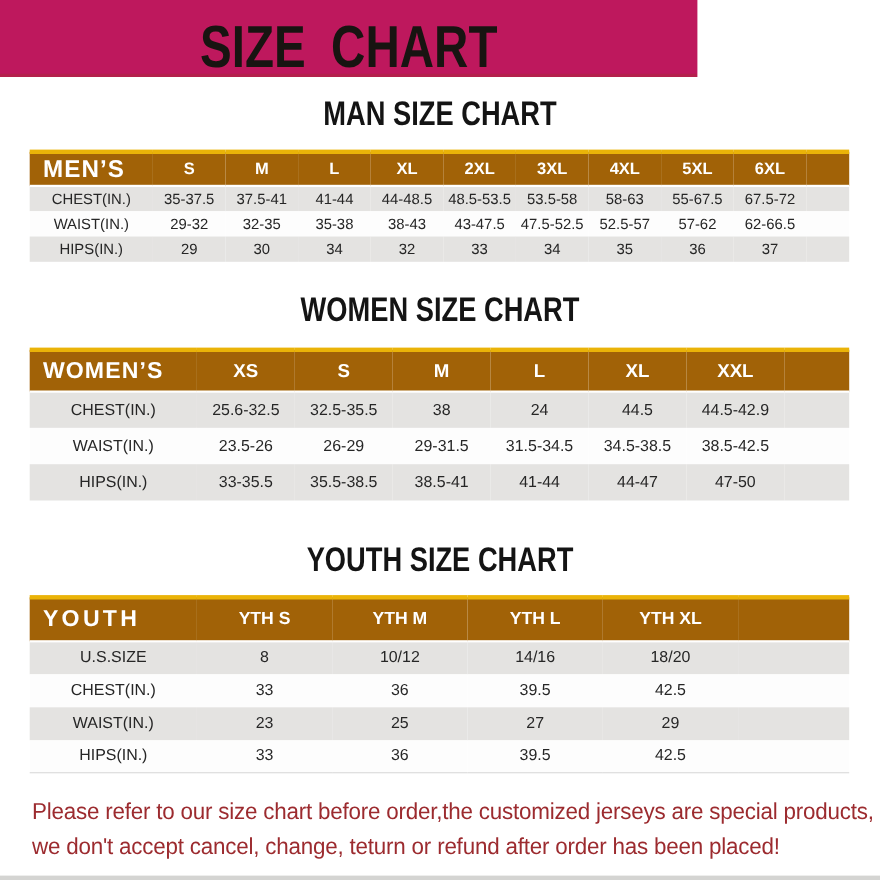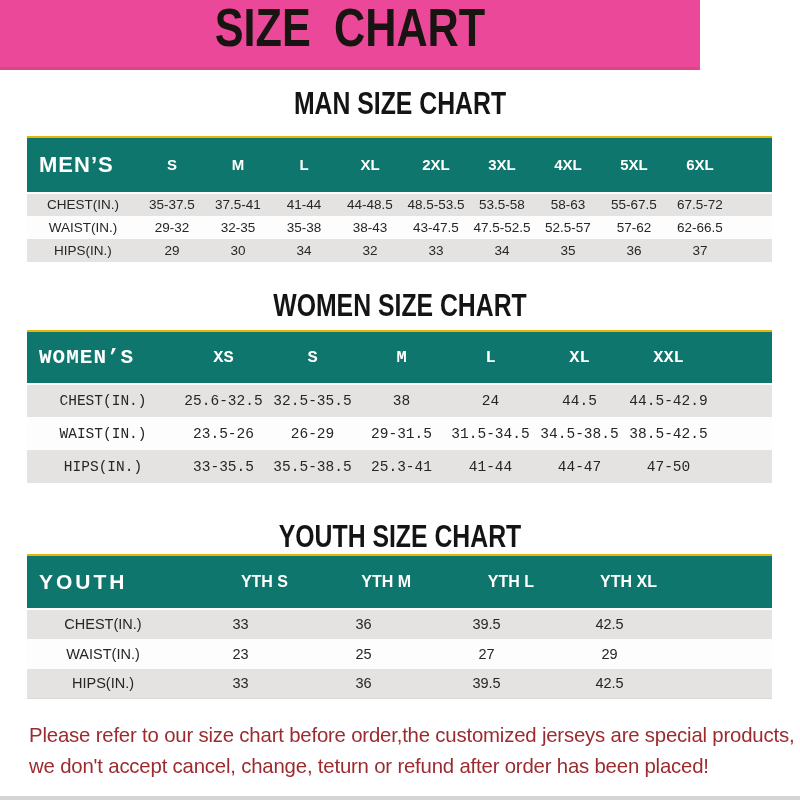--- a/index.html
+++ b/index.html
@@ -7,23 +7,23 @@
     width: 800px; height: 800px;
     background: #ffffff;
     font-family: "Liberation Sans", sans-serif;
     overflow: hidden;
     position: relative;
   }
   .page { width: 800px; height: 800px; position: relative; }
 
   
   .banner {
-    width: 700px; height: 70px;
-    background: #ec4899;
-    display: flex; align-items: flex-start; justify-content: center;
+    width: 634px; height: 70px;
+    background: #be185d;
+    display: flex; align-items: flex-end; justify-content: center;
     box-shadow: inset 0 -3px 0 rgba(140,70,0,0.18);
   }
   .banner-title {
     font-size: 54px; font-weight: 700; color: #181411;
     transform: scaleX(0.80); transform-origin: 50% 50%;
     letter-spacing: 0px; word-spacing: 14px; white-space: nowrap;
     line-height: 1;
   }
 
   
@@ -36,23 +36,23 @@
   .h-man   { margin-top: 18px; }
   .h-women { margin-top: 28px; }
   .h-youth { margin-top: 38px; }
 
   
   table.size-table {
     border-collapse: collapse; table-layout: fixed;
     width: 745px; margin-left: 27px;
   }
   table.size-table thead th {
-    background: #0f766e; color: #ffffff;
-    border-top: 2px solid #eab308;
-    font-weight: 700; text-align: center; padding: 14px;
+    background: #a16207; color: #ffffff;
+    border-top: 4px solid #eab308;
+    font-weight: 700; text-align: center; padding: 0;
   }
   table.size-table thead th.corner {
     text-align: left; padding-left: 12px;
     letter-spacing: 1px; white-space: nowrap;
   }
   table.size-table tbody td {
     text-align: center; color: #262626; padding: 0;
     white-space: nowrap;
   }
   table.size-table tbody tr:nth-child(odd)  { background: #E4E3E1; }
@@ -61,30 +61,30 @@
 
   
   table.men { margin-top: 15px; }
   table.men thead th { height: 31px; font-size: 15px; }
   table.men thead th.corner { font-size: 22px; width: 112px; }
   table.men thead th.size   { width: 66px; }
   table.men thead th.spacer { width: 39px; }
   table.men tbody td { height: 23px; font-size: 13.5px; }
 
   
-  table.women { margin-top: 8px; font-family: Liberation Mono, monospace; }
+  table.women { margin-top: 18px; }
   table.women thead th { height: 38px; font-size: 17px; }
   table.women thead th.corner { font-size: 21px; width: 152px; }
   table.women thead th.size   { width: 89px; }
   table.women thead th.spacer { width: 59px; }
   table.women tbody td { height: 33px; font-size: 14.5px; }
 
   
-  table.youth { border-bottom: 1px solid #d9d9d9; }
-  table.youth thead th { height: 40px; font-size: 16px; text-align: right; }
+  table.youth { margin-top: 15px; border-bottom: 1px solid #d9d9d9; }
+  table.youth thead th { height: 40px; font-size: 16px; }
   table.youth thead th.corner { font-size: 21px; letter-spacing: 3px; width: 152px; }
   table.youth thead th.size   { width: 123px; }
   table.youth thead th.spacer { width: 101px; }
   table.youth tbody td { height: 30px; font-size: 14.5px; }
 
   
   .footer {
     margin-top: 20px; padding-left: 30px;
     color: #9C2B2F; font-size: 21px; line-height: 31px;
     font-weight: 400; letter-spacing: -0.2px;
@@ -201,21 +201,21 @@
             <td class="val">29-31.5</td>
             <td class="val">31.5-34.5</td>
             <td class="val">34.5-38.5</td>
             <td class="val">38.5-42.5</td>
             <td class="spacer"></td>
           </tr>
           <tr>
             <td class="label">HIPS(IN.)</td>
             <td class="val">33-35.5</td>
             <td class="val">35.5-38.5</td>
-            <td class="val">25.3-41</td>
+            <td class="val">38.5-41</td>
             <td class="val">41-44</td>
             <td class="val">44-47</td>
             <td class="val">47-50</td>
             <td class="spacer"></td>
           </tr>
         </tbody>
       </table>
   </section>
 
   <section>
@@ -226,20 +226,28 @@
             <th class="corner">YOUTH</th>
             <th class="size">YTH S</th>
             <th class="size">YTH M</th>
             <th class="size">YTH L</th>
             <th class="size">YTH XL</th>
             <th class="spacer"></th>
           </tr>
         </thead>
         <tbody>
           <tr>
+            <td class="label">U.S.SIZE</td>
+            <td class="val">8</td>
+            <td class="val">10/12</td>
+            <td class="val">14/16</td>
+            <td class="val">18/20</td>
+            <td class="spacer"></td>
+          </tr>
+          <tr>
             <td class="label">CHEST(IN.)</td>
             <td class="val">33</td>
             <td class="val">36</td>
             <td class="val">39.5</td>
             <td class="val">42.5</td>
             <td class="spacer"></td>
           </tr>
           <tr>
             <td class="label">WAIST(IN.)</td>
             <td class="val">23</td>

